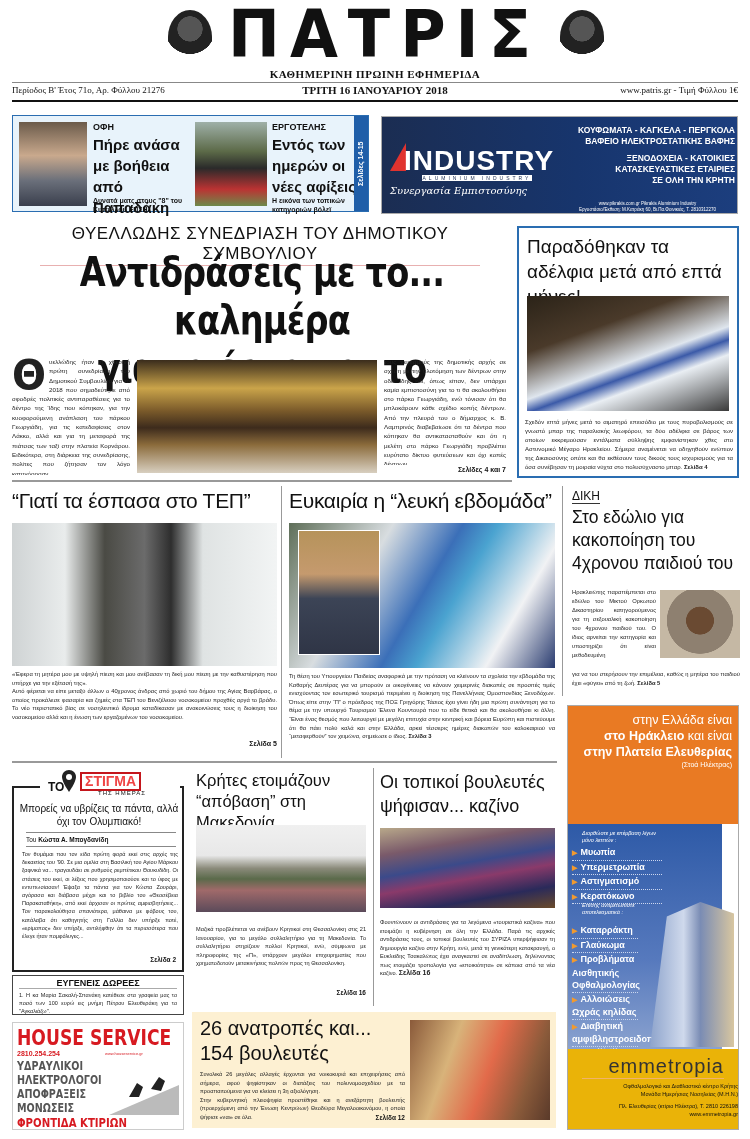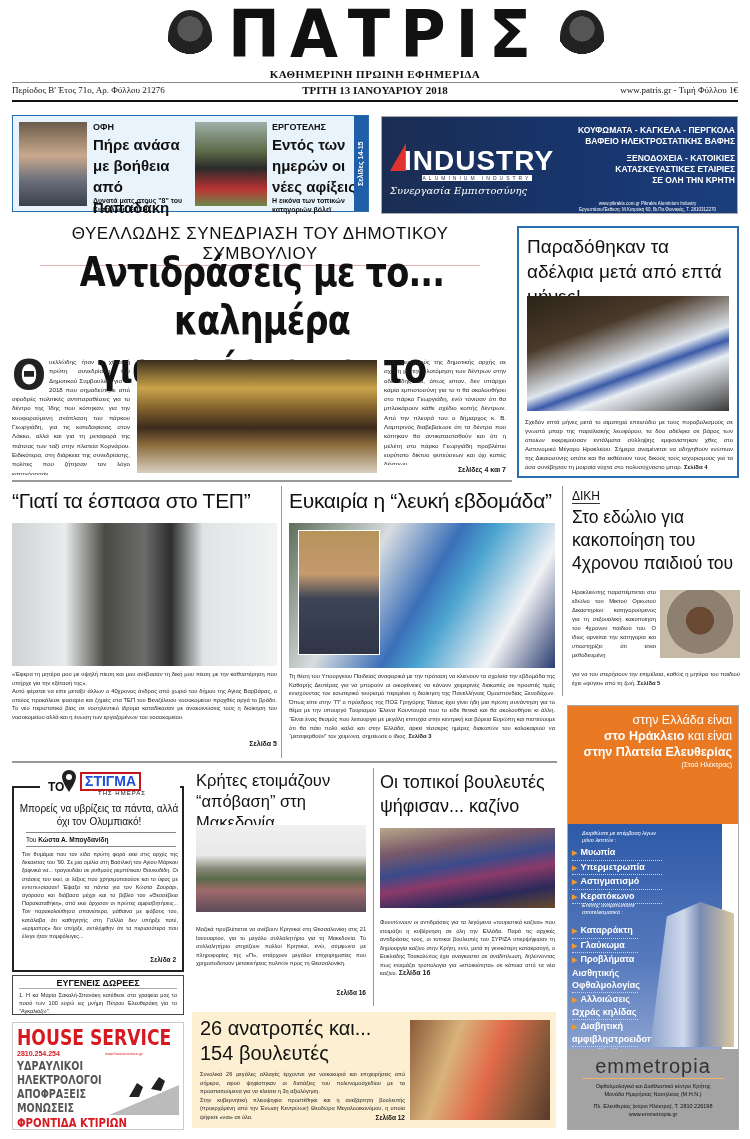--- a/index.html
+++ b/index.html
@@ -42,37 +42,37 @@
   .adelfia h2{position:absolute;left:8px;top:6px;font-weight:normal;font-size:19px;line-height:25px}
   
   .h-medium{font-weight:normal;font-size:21px;line-height:26px;letter-spacing:-.3px}
   .vrule{width:1px;background:#999}
   .stigma{left:12px;top:786px;width:172px;height:186px;border:2px solid #222}
   .donations{left:12px;top:975px;width:172px;height:40px;border:1px solid #444}
   .house{left:12px;top:1022px;width:172px;height:108px;border:1px solid #ccc;background:#fff}
   .emm{left:567px;top:705px;width:172px;height:425px;border:1px solid #aaa}
   .emm .top{position:absolute;left:0;top:0;width:170px;height:118px;background:#e97a23;color:#fff;text-align:right;padding:6px 6px 0 6px;font-size:12.5px;line-height:16px}
   .emm .mid{position:absolute;left:0;top:118px;width:154px;height:225px;background:linear-gradient(180deg,#2e5aa7 0%,#5679bd 60%,#8aa2cf 100%);color:#fff}
-  .emm .bot{position:absolute;left:0;top:343px;width:170px;height:80px;background:#a3a3a3;text-align:center}
+  .emm .bot{position:absolute;left:0;top:343px;width:170px;height:80px;background:#eab308;text-align:right}
   .bullet{font-size:9px;font-weight:bold;line-height:12.5px;border-bottom:1px dotted #cbd6ee;margin-right:6px}
   .bullet::before{content:"\25B6";color:#f29a2e;font-size:7px;margin-right:3px}
   .boule{left:192px;top:1012px;width:364px;height:116px;background:#fdf0d2}
 </style>
 </head>
 <body>
 
 <div class="abs masthead">
   <div class="abs portrait" style="left:168px"></div>
   <div class="abs logo">ΠΑΤΡΙΣ</div>
   <div class="abs portrait" style="left:560px"></div>
   <div class="abs subtitle">ΚΑΘΗΜΕΡΙΝΗ ΠΡΩΙΝΗ ΕΦΗΜΕΡΙΔΑ</div>
   <div class="abs rule1"></div>
   <div class="abs infobar">
     <span class="l">Περίοδος Β' Έτος 71ο, Αρ. Φύλλου 21276</span>
-    <span class="c">ΤΡΙΤΗ 13 ΙΑΝΟΥΑΡΙΟΥ 2018</span>
+    <span class="c">ΤΡΙΤΗ 16 ΙΑΝΟΥΑΡΙΟΥ 2018</span>
     <span class="r">www.patris.gr - Τιμή Φύλλου 1€</span>
   </div>
   <div class="abs rule2"></div>
 </div>
 
 <div class="abs sports">
   <div class="photo" style="left:6px;top:6px;width:68px;height:84px;background:linear-gradient(180deg,#6b5b4b,#c9a98d 40%,#6a6f7a 70%,#3a3f4d)"></div>
   <div class="sp-cat" style="left:80px;top:6px">ΟΦΗ</div>
   <div class="sp-head" style="left:80px;top:18px;width:100px">Πήρε ανάσα με βοήθεια από Παπαδάκη</div>
   <div class="sp-sub" style="left:80px;top:80px;width:100px">Δυνατά ματς στους "8" του Κυπέλλου ΕΠΣΗ</div>
@@ -144,21 +144,21 @@
 <div class="abs photo" style="left:660px;top:590px;width:80px;height:68px;background:radial-gradient(circle at 50% 45%,#6a4a32 0 25%,#8e8070 26% 60%,#c5b8a4 61%)"></div>
 <div class="abs col" style="left:572px;top:670px;width:168px;font-size:5.8px;line-height:9px"><span>για να του στερήσουν την επιμέλεια, καθώς η μητέρα του παιδιού έχει «φύγει» από τη ζωή.</span> <b>Σελίδα 5</b></div>
 <div class="abs hr" style="left:12px;top:761px;width:545px;height:2px;background:#999"></div>
 
 <div class="abs" style="left:40px;top:770px;width:140px;height:28px;background:#fff;z-index:2">
   <span style="position:absolute;left:8px;top:10px;font-size:12px;font-weight:bold">ΤΟ</span>
   <svg style="position:absolute;left:22px;top:0" width="14" height="22">
       <path d="M7 0C3 0 0 3 0 7c0 5 7 15 7 15s7-10 7-15c0-4-3-7-7-7z" fill="#222"></path>
       <circle cx="7" cy="7" r="3" fill="#fff"></circle>
     </svg>
-  <span style="position:absolute;left:40px;top:2px;font-size:14px;font-weight:bold;color:#1d4ed8;border:2px solid #c4161c;padding:0 3px;line-height:15px">ΣΤΙΓΜΑ</span>
+  <span style="position:absolute;left:40px;top:2px;font-size:14px;font-weight:bold;color:#ef4444;border:2px solid #c4161c;padding:0 3px;line-height:15px">ΣΤΙΓΜΑ</span>
   <span style="position:absolute;left:58px;top:20px;font-size:6px;letter-spacing:1px">ΤΗΣ ΗΜΕΡΑΣ</span>
 </div>
 <div class="abs stigma">
   <div style="position:absolute;left:4px;top:14px;width:162px;text-align:center;font-size:10px;line-height:13px">Μπορείς να υβρίζεις τα πάντα, αλλά όχι τον Ολυμπιακό!</div>
   <div style="position:absolute;left:12px;top:44px;width:150px;border-top:1px solid #888;border-bottom:1px solid #888;font-size:6.5px;padding:3px 0"><span>Του</span> <b>Κώστα Α. Μπογδανίδη</b></div>
   <div class="col" style="position:absolute;left:8px;top:62px;width:156px;font-size:5.5px;line-height:8.2px">Τον θυμάμαι που τον είδα πρώτη φορά εκεί στις αρχές της δεκαετίας του '90. Σε μια ομιλία στη Βασιλική του Αγίου Μάρκου ξαφνικά να... τραγουδάει σε ρυθμούς ρεμπέτικου Θουκυδίδη. Οι στάσεις του εκεί, οι λέξεις που χρησιμοποιούσε και το ύφος με εντυπωσίασαν! Έψαξα τα πάντα για τον Κώστα Ζουράρι, αγόρασα και διάβασα μέχρι και το βιβλίο του «Θεοσέβεια Παρακαταθήκη», από εκεί άρχισαν οι πρώτες αμφισβητήσεις... Τον παρακολούθησα σπανιότερα, μάθαινα με φόβους του, κατάλαβα ότι καθηγητής στη Γαλλία δεν υπήρξε ποτέ, «ερίμοπος» δεν υπήρξε, αντιλήφθην ότι τα περισσότερα που έλεγε ήταν πομφόλυγες...</div>
   <div class="pageref" style="position:absolute;right:6px;top:168px;font-size:6.5px">Σελίδα 2</div>
 </div>
 
 <div class="abs donations">

